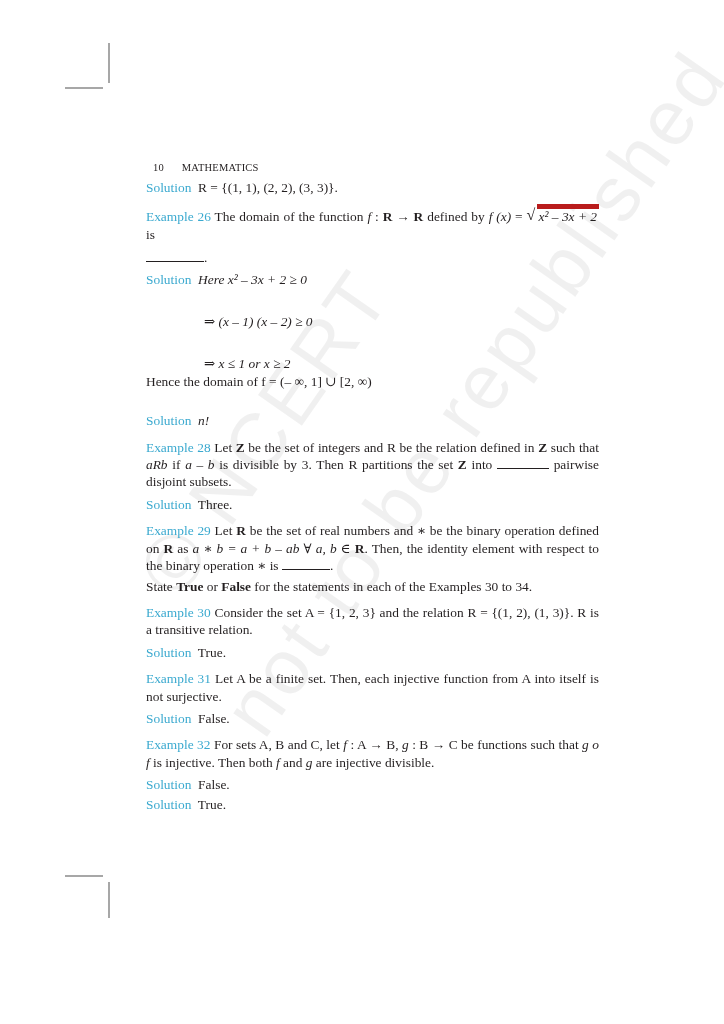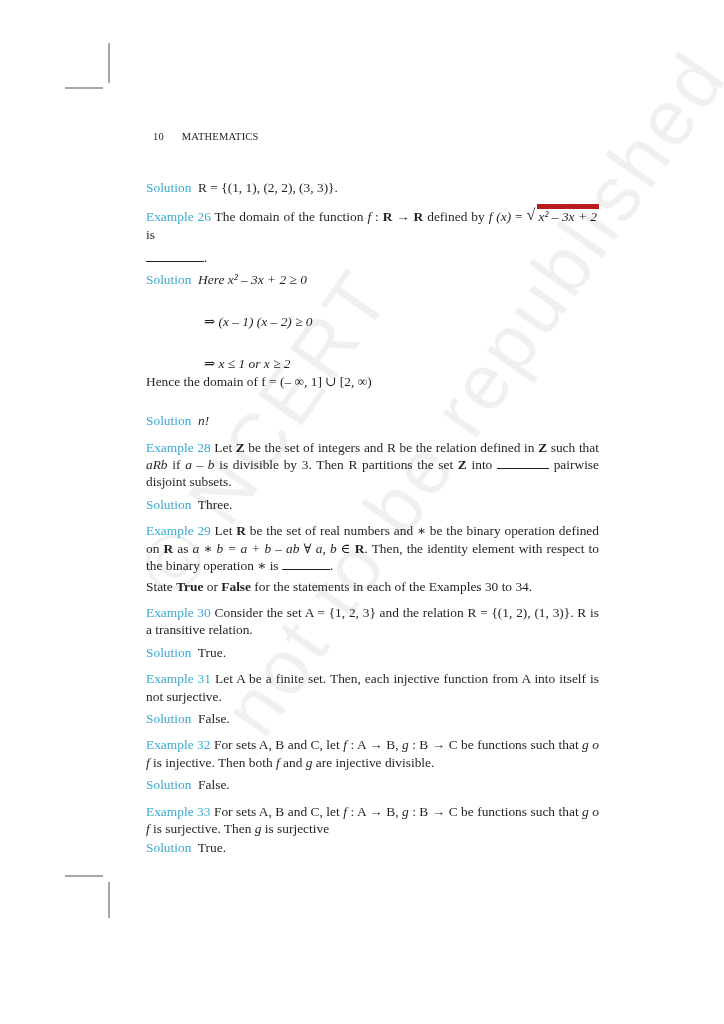--- a/index.html
+++ b/index.html
@@ -1,19 +1,19 @@
 <!DOCTYPE html>
 <html><head>
 <meta charset="utf-8">
 <style>
   html, body { margin:0; padding:0; background:#ffffff; }
   body { width:724px; height:1024px; position:relative; overflow:hidden;
          font-family:"Liberation Serif","DejaVu Serif",serif; color:#231f20; }
   .crop { position:absolute; background:#a7a7a7; }
-  .page-header { position:absolute; left:153px; top:131px; font-size:10.5px; letter-spacing:0.2px; }
+  .page-header { position:absolute; left:153px; top:162px; font-size:10.5px; letter-spacing:0.2px; }
   .page-header .pn { margin-right:15px; }
   .content { position:absolute; left:146px; top:179px; width:453px; font-size:13.4px; line-height:17.4px; text-align:justify; }
   .para { margin:0; }
   .gap { margin-top:9px; }
   .lbl { color:#3aa9cf; font-weight:normal; font-family:"Liberation Serif",serif; }
   i, .it { font-style:italic; }
   b { font-weight:bold; }
   .indent { padding-left:58px;margin-top:25px; }
   .blank { display:inline-block; border-bottom:1px solid #231f20; vertical-align:baseline; height:10px; }
   .sqrt { display:inline-block; position:relative; padding-left:10px; }
@@ -103,21 +103,17 @@
 
   <p class="para gap">
     <span class="lbl">Example 32</span>
     <span>For sets A, B and C, let </span><i>f</i><span> : A → B, </span><i>g</i><span> : B → C be functions such that </span><i>g o f</i><span> is injective. Then both </span><i>f</i><span> and </span><i>g</i><span> are injective divisible.</span>
   </p>
   <p class="para" style="margin-top:5px;">
     <span class="lbl">Solution</span>&nbsp;
     <span>False.</span>
   </p>
 
-  <p class="para gap">
-    <span class="lbl">Example 33</span>
-    <span>For sets A, B and C, let </span><i>f</i><span> : A → B, </span><i>g</i><span> : B → C be functions such that </span><i>g o f</i><span>  is surjective. Then </span><i>g</i><span> is surjective</span>
-  </p>
   <p class="para" style="margin-top:2px;">
     <span class="lbl">Solution</span>&nbsp;
     <span>True.</span>
   </p>
 </div>
 
 </body></html>

